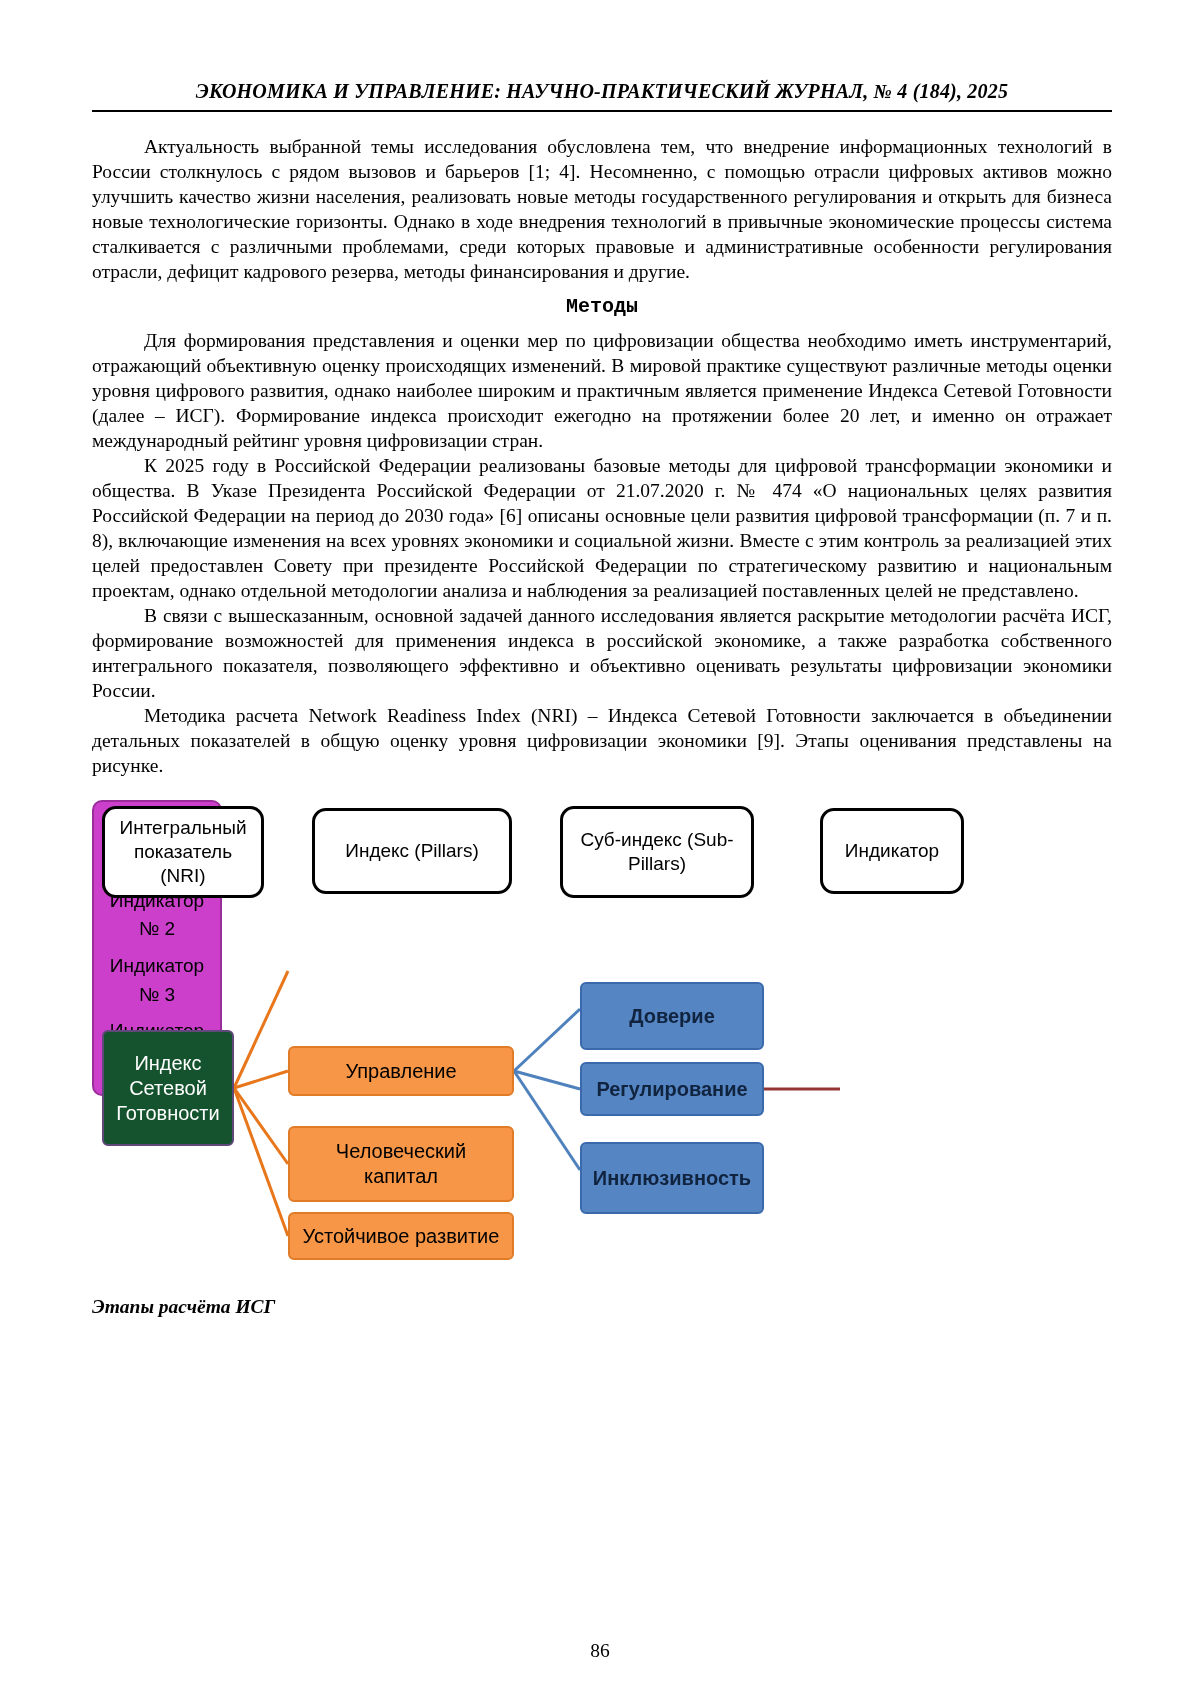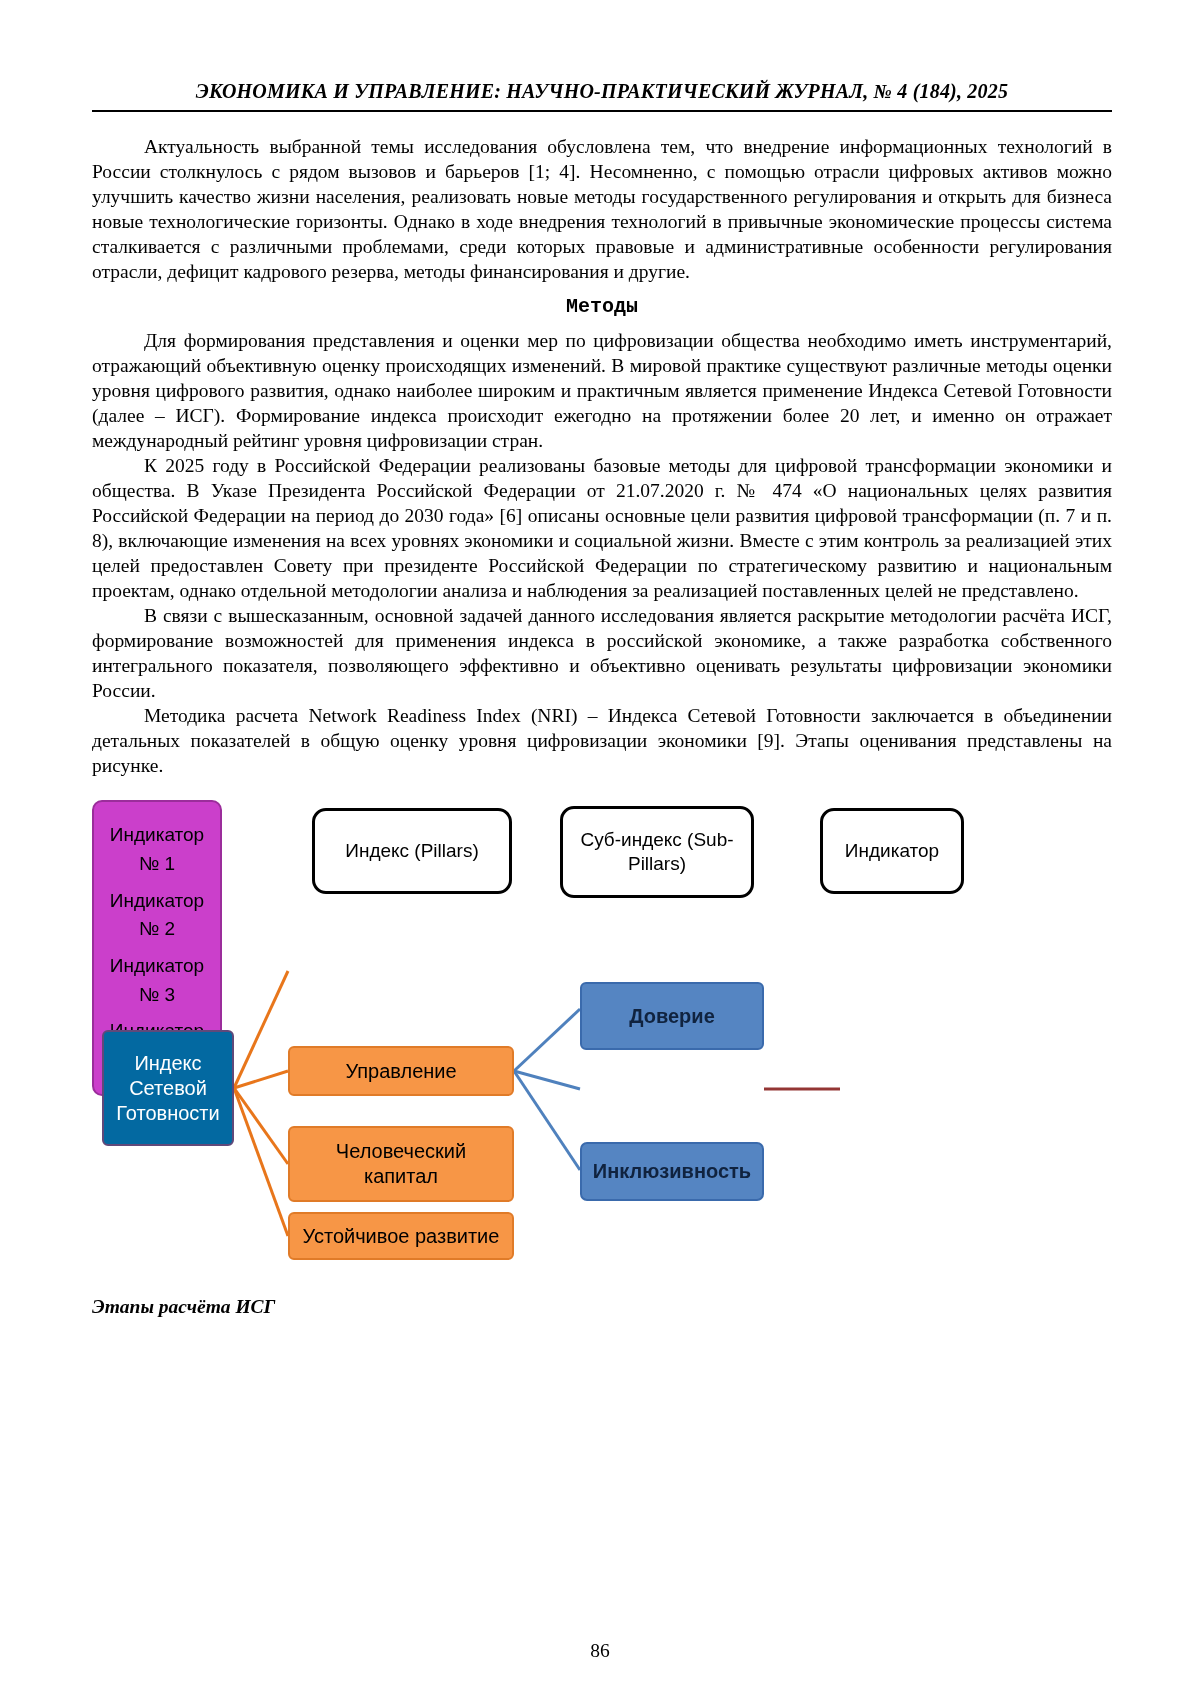--- a/index.html
+++ b/index.html
@@ -75,34 +75,34 @@
   }
   .stage-a { left: 10px;  top: 6px; width: 162px; height: 92px; }
   .stage-b { left: 220px; top: 8px; width: 200px; height: 86px; text-align: center; }
   .stage-c { left: 468px; top: 6px; width: 194px; height: 92px; }
   .stage-d { left: 728px; top: 8px; width: 144px; height: 86px; }
 
   .node { font-size: 20px; border-radius: 6px; padding: 4px 8px; }
 
   .root-node {
     left: 10px; top: 230px; width: 132px; height: 116px;
-    background: #0369a1; border: 2px solid #60497A;
+    background: #14532d; border: 2px solid #60497A;
     color: #ffffff;
   }
 
   .pillar { background: #F79646; border: 2px solid #E07B28; left: 196px; width: 226px; color: #000; }
   .pillar-1 { top: 130px; height: 82px; }
   .pillar-2 { top: 246px; height: 50px; }
   .pillar-3 { top: 326px; height: 76px; }
   .pillar-4 { top: 412px; height: 48px; }
 
   .sub { background: #5585C2; border: 2px solid #3A6AAC; left: 488px; width: 184px; color: #10233f; font-weight: bold; }
   .sub-1 { top: 182px; height: 68px; }
   .sub-2 { top: 262px; height: 54px; }
-  .sub-3 { top: 342px; height: 59px; border-radius: 7px; }
+  .sub-3 { top: 342px; height: 72px; }
 
   .indicator-node {
     left: 748px; top: 136px; width: 130px; height: 296px;
     background: #CB3FCB; border: 2px solid #9B2D9B;
     border-radius: 10px;
     color: #000;
     display: flex; flex-direction: column;
     align-items: center; justify-content: space-evenly;
     font-size: 19px;
     padding: 8px 4px;
@@ -150,31 +150,33 @@
         <line x1="142" y1="288" x2="196" y2="171" stroke="#E8761B" stroke-width="3"></line>
         <line x1="142" y1="288" x2="196" y2="271" stroke="#E8761B" stroke-width="3"></line>
         <line x1="142" y1="288" x2="196" y2="364" stroke="#E8761B" stroke-width="3"></line>
         <line x1="142" y1="288" x2="196" y2="436" stroke="#E8761B" stroke-width="3"></line>
         <line x1="422" y1="271" x2="488" y2="209" stroke="#4F81BD" stroke-width="3"></line>
         <line x1="422" y1="271" x2="488" y2="289" stroke="#4F81BD" stroke-width="3"></line>
         <line x1="422" y1="271" x2="488" y2="370" stroke="#4F81BD" stroke-width="3"></line>
         <line x1="672" y1="289" x2="748" y2="289" stroke="#943634" stroke-width="3"></line>
       </svg>
 
+      <div class="stage-box stage-a">Интегральный показатель (NRI)</div>
       <div class="stage-box stage-b">Индекс (Pillars)</div>
       <div class="stage-box stage-c">Суб-индекс (Sub-Pillars)</div>
       <div class="stage-box stage-d">Индикатор</div>
 
       <div class="node root-node">Индекс Сетевой Готовности</div>
 
       <div class="node pillar pillar-2">Управление</div>
       <div class="node pillar pillar-4">Устойчивое развитие</div>
       <div class="node pillar pillar-3">Человеческий капитал</div>
 
       <div class="node sub sub-1">Доверие</div>
+      <div class="node sub sub-2">Регулирование</div>
       <div class="node sub sub-3">Инклюзивность</div>
 
       <div class="indicator-node">
         <div class="indicator-pair">
           <span>Индикатор</span>
           <span>№ 1</span>
         </div>
         <div class="indicator-pair">
           <span>Индикатор</span>
           <span>№ 2</span>

